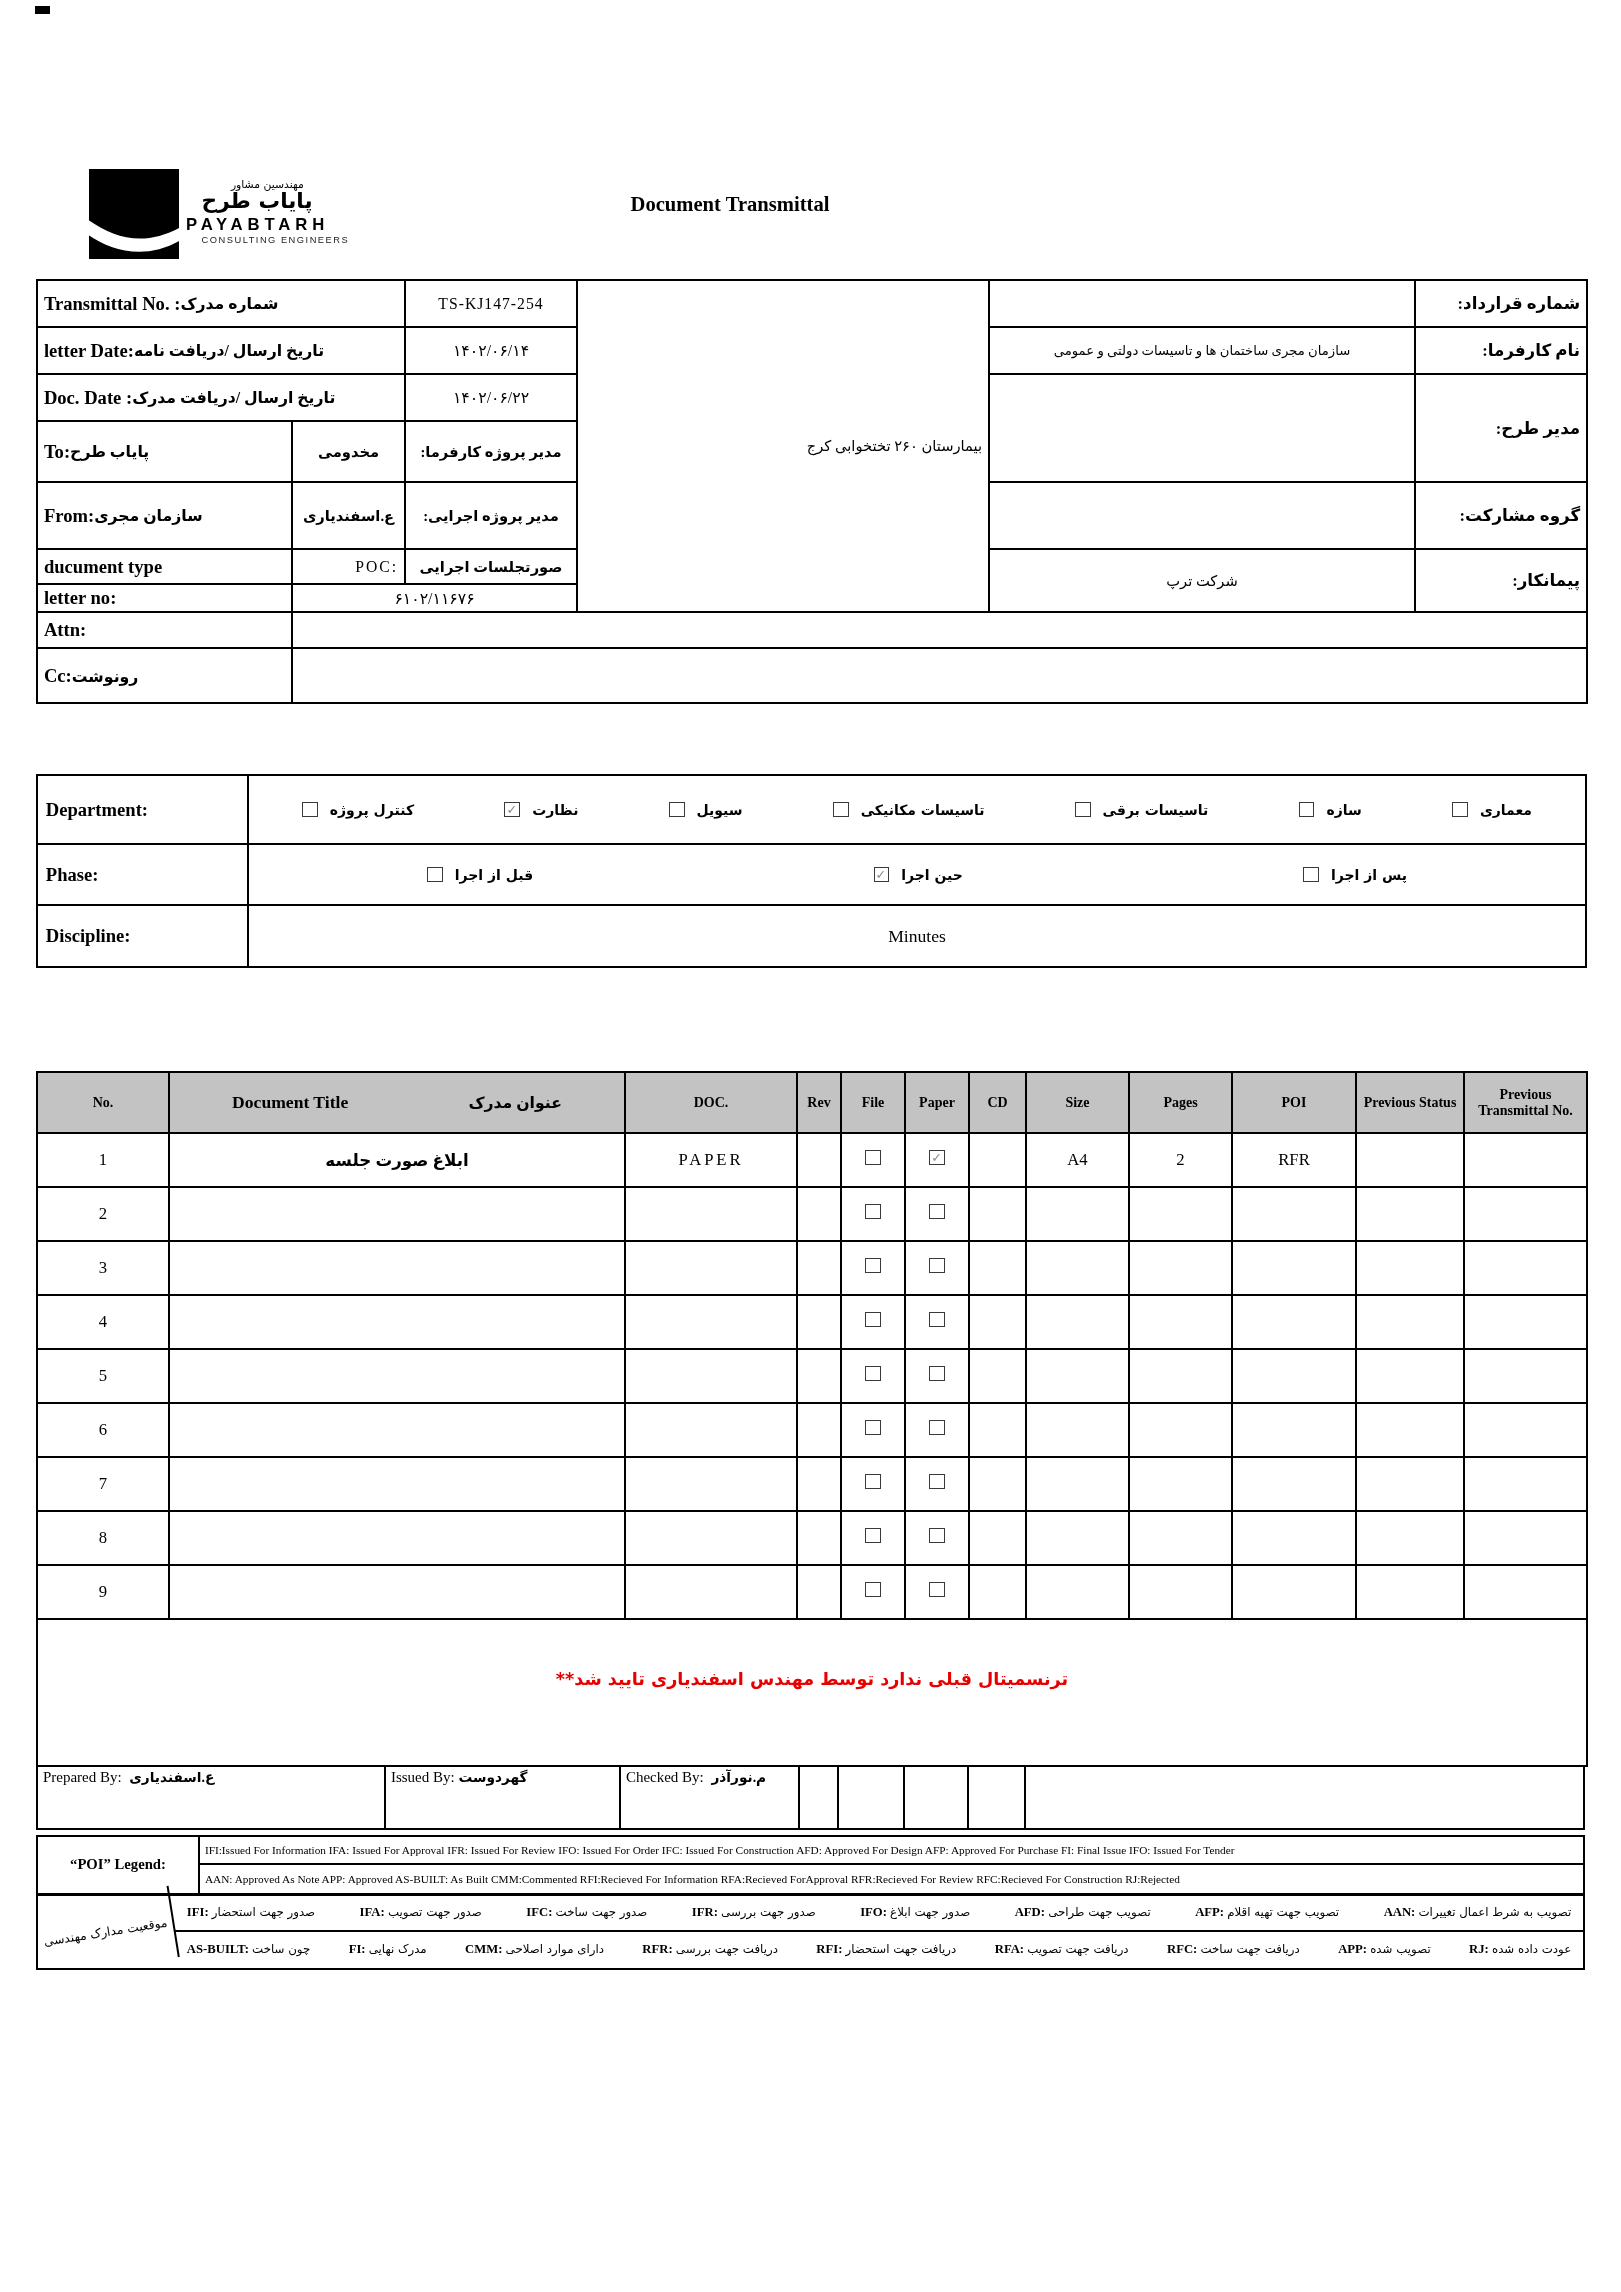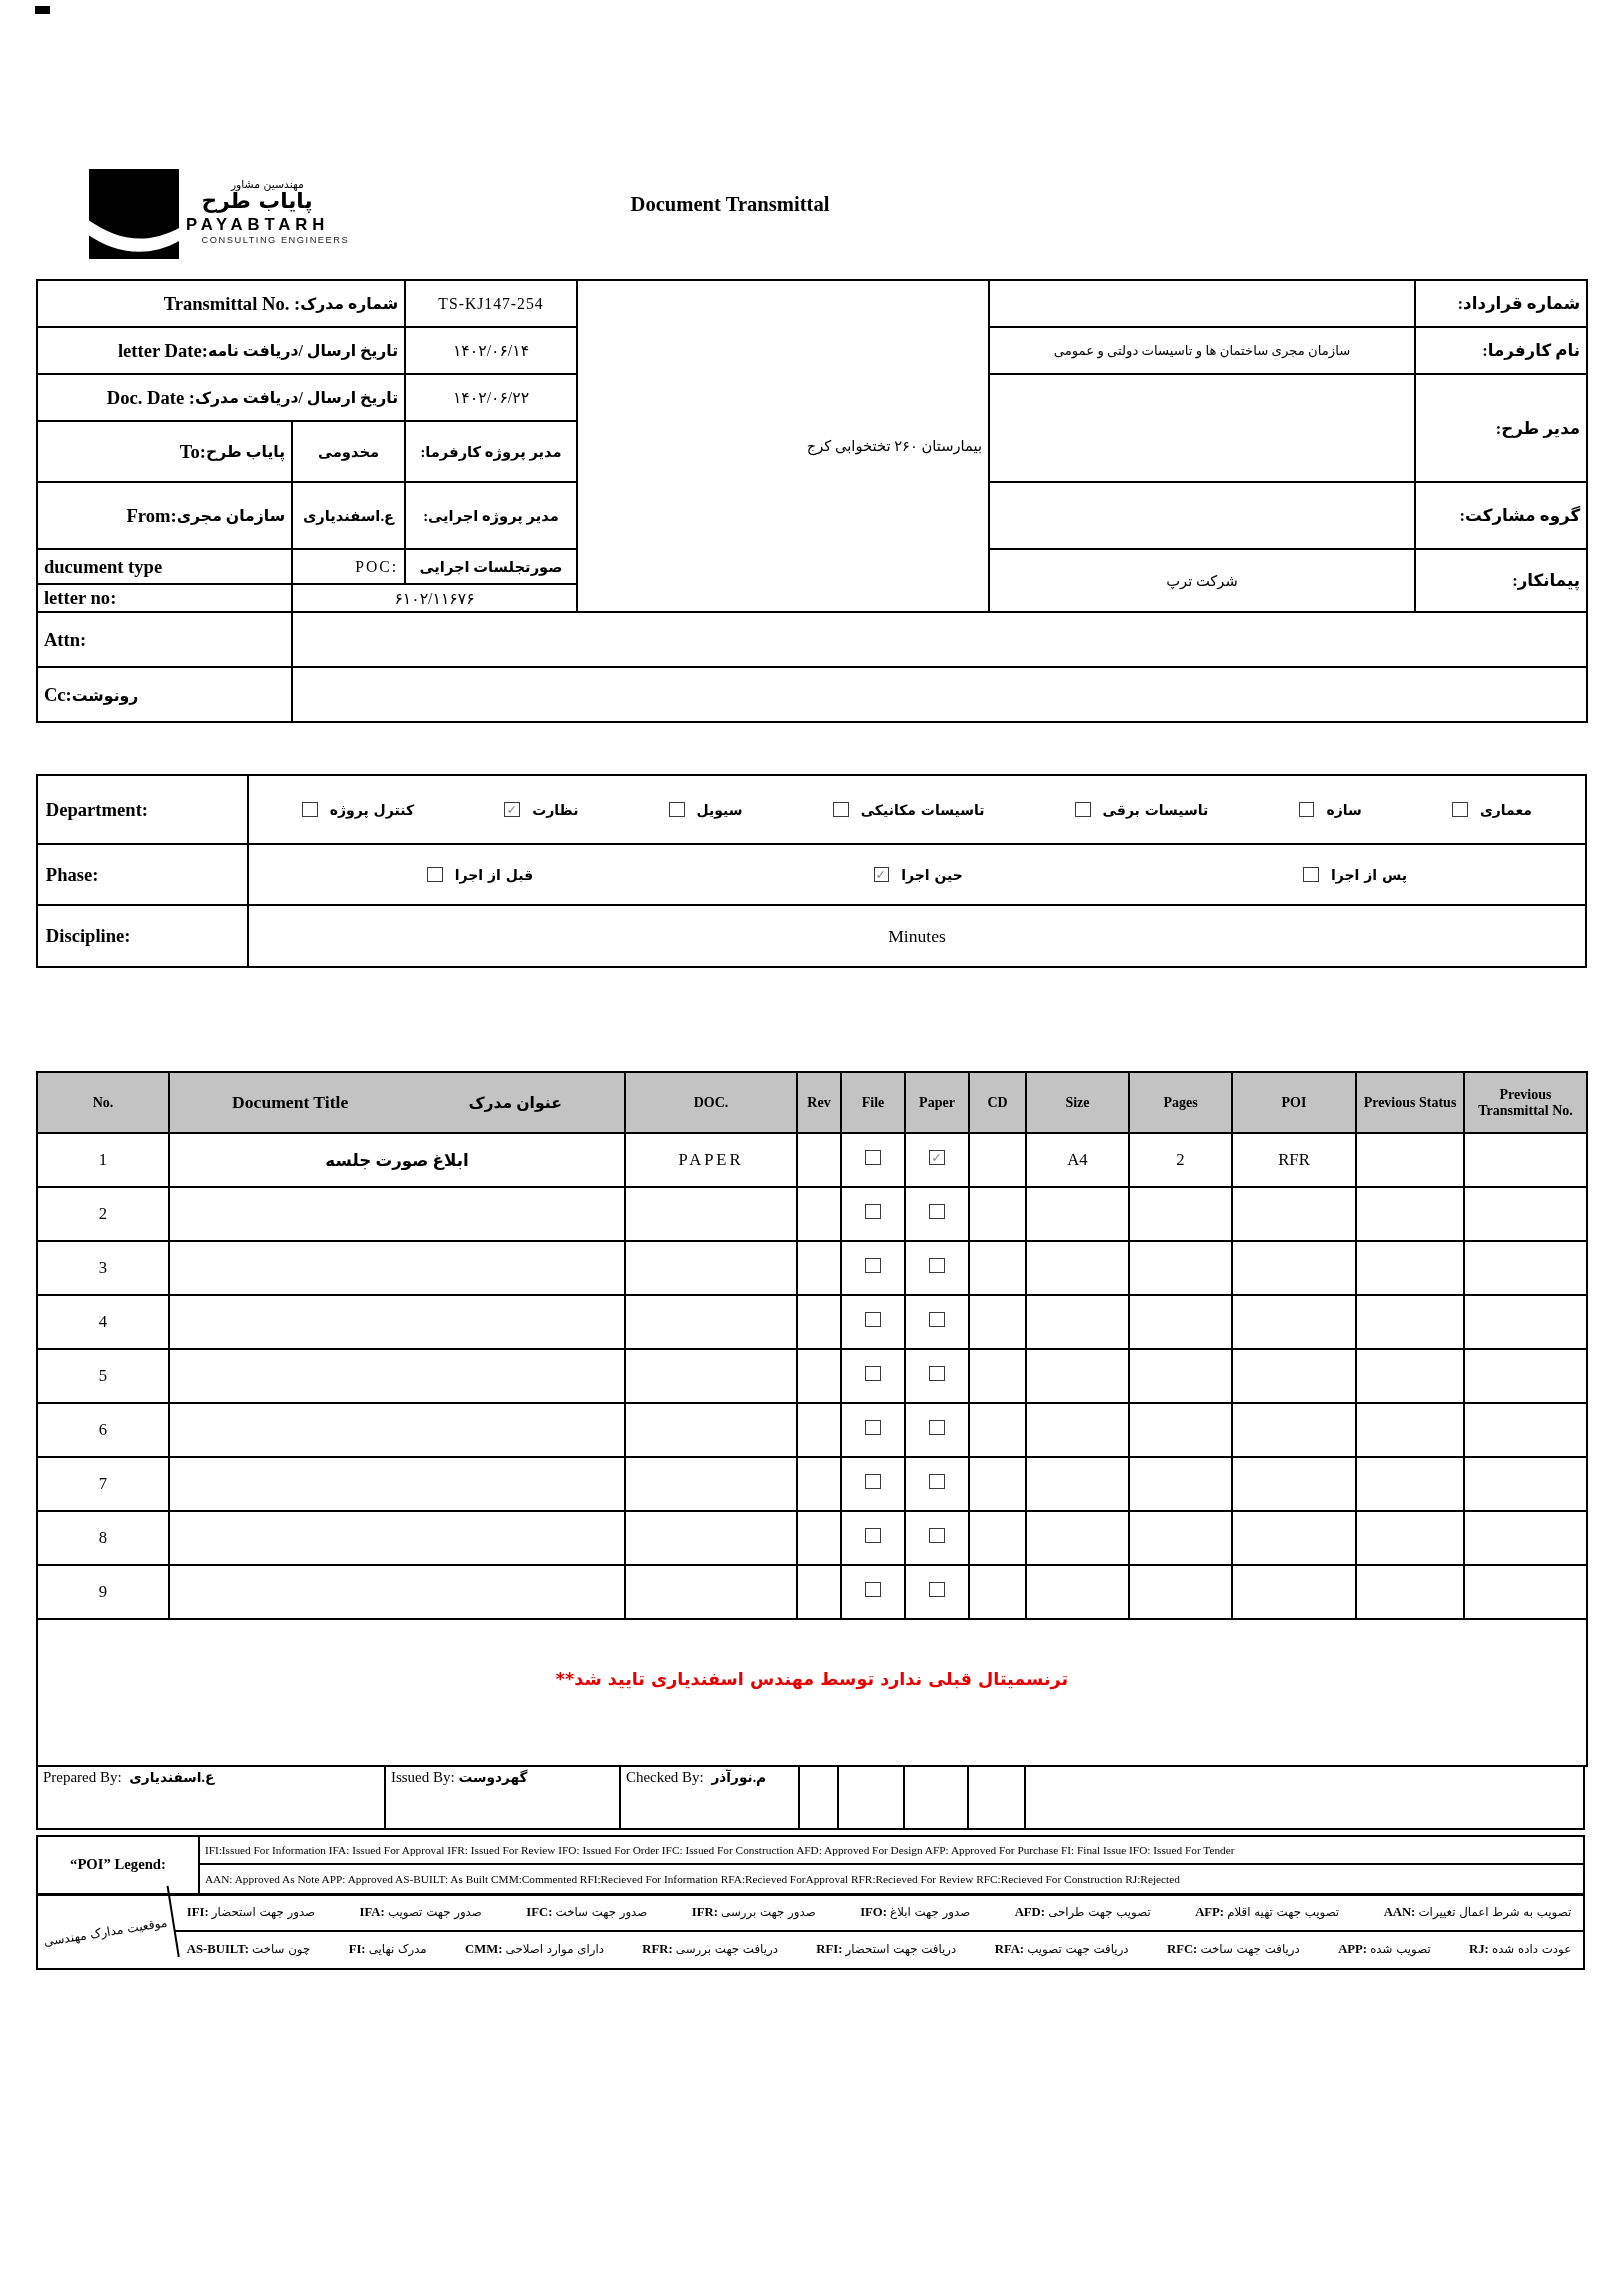--- a/index.html
+++ b/index.html
@@ -13,21 +13,21 @@
   .logo-right{margin-left:5.9px;padding-top:9.8px;line-height:1.05}
   .logo-fa-small{font-size:10.8px;padding-left:45px;font-family:"DejaVu Sans",sans-serif}
   .logo-fa-large{font-size:21.6px;font-weight:bold;padding-left:15.7px;font-family:"DejaVu Sans",sans-serif}
   .logo-en-large{font-size:16.7px;font-weight:bold;letter-spacing:4.9px;margin-top:2.9px;font-family:"Liberation Sans",sans-serif}
   .logo-en-small{font-size:9.3px;letter-spacing:1.5px;padding-left:15.7px;color:#222;margin-top:2.9px;font-family:"Liberation Sans",sans-serif}
   .page-title{position:absolute;left:0;top:193px;width:1460px;text-align:center;font-size:20.6px;font-weight:bold}
 
   
   table.info{position:absolute;left:36px;top:279px;width:1549px;border-collapse:collapse;table-layout:fixed;border:2.9px solid #000}
   table.info td{border:2px solid #000;padding:2px 5.9px;overflow:hidden;vertical-align:middle}
-  .lblrow{display:flex;justify-content:flex-end;align-items:center}
+  .lblrow{display:flex;justify-content:flex-start;align-items:center}
   .en-lbl{font-size:18.6px;font-weight:bold;white-space:nowrap}
   .fa-lbl{font-size:15.7px;font-weight:bold;direction:rtl;white-space:nowrap}
   .val{text-align:center;font-size:15.7px;direction:rtl}
   .val-en{text-align:center;font-size:15.7px;letter-spacing:1px}
   .fa-c{text-align:center;font-size:14.7px;direction:rtl;font-weight:bold}
   .rt-lbl{direction:rtl;font-size:16.7px;font-weight:bold;padding-right:7.8px}
   .rt-val{text-align:center;direction:rtl;font-size:13.2px}
   .project-cell{text-align:right;direction:rtl;font-size:14.7px;font-weight:normal}
   .poc{display:flex;justify-content:flex-end;align-items:center;font-size:15.7px;letter-spacing:2px}
   .poc .sp{width:5.9px}
@@ -172,21 +172,21 @@
           </div>
     </td>
     <td class="fa-c" style="font-weight:bold">صورتجلسات اجرایی</td>
     <td rowspan="2" class="rt-val" style="font-size:14.7px">شرکت ترپ</td>
     <td rowspan="2" class="rt-lbl">پیمانکار:</td>
   </tr>
   <tr style="height:27.4px">
     <td><span class="en-lbl">letter no:</span></td>
     <td colspan="2" class="val">۶۱۰۲/۱۱۶۷۶</td>
   </tr>
-  <tr style="height:55px">
+  <tr style="height:36px">
     <td><span class="en-lbl">Attn:</span></td>
     <td colspan="5"></td>
   </tr>
   <tr style="height:55px">
     <td>
       <span class="en-lbl">Cc:</span><span class="fa-lbl">رونوشت</span>
     </td>
     <td colspan="5"></td>
   </tr>
 </tbody>

